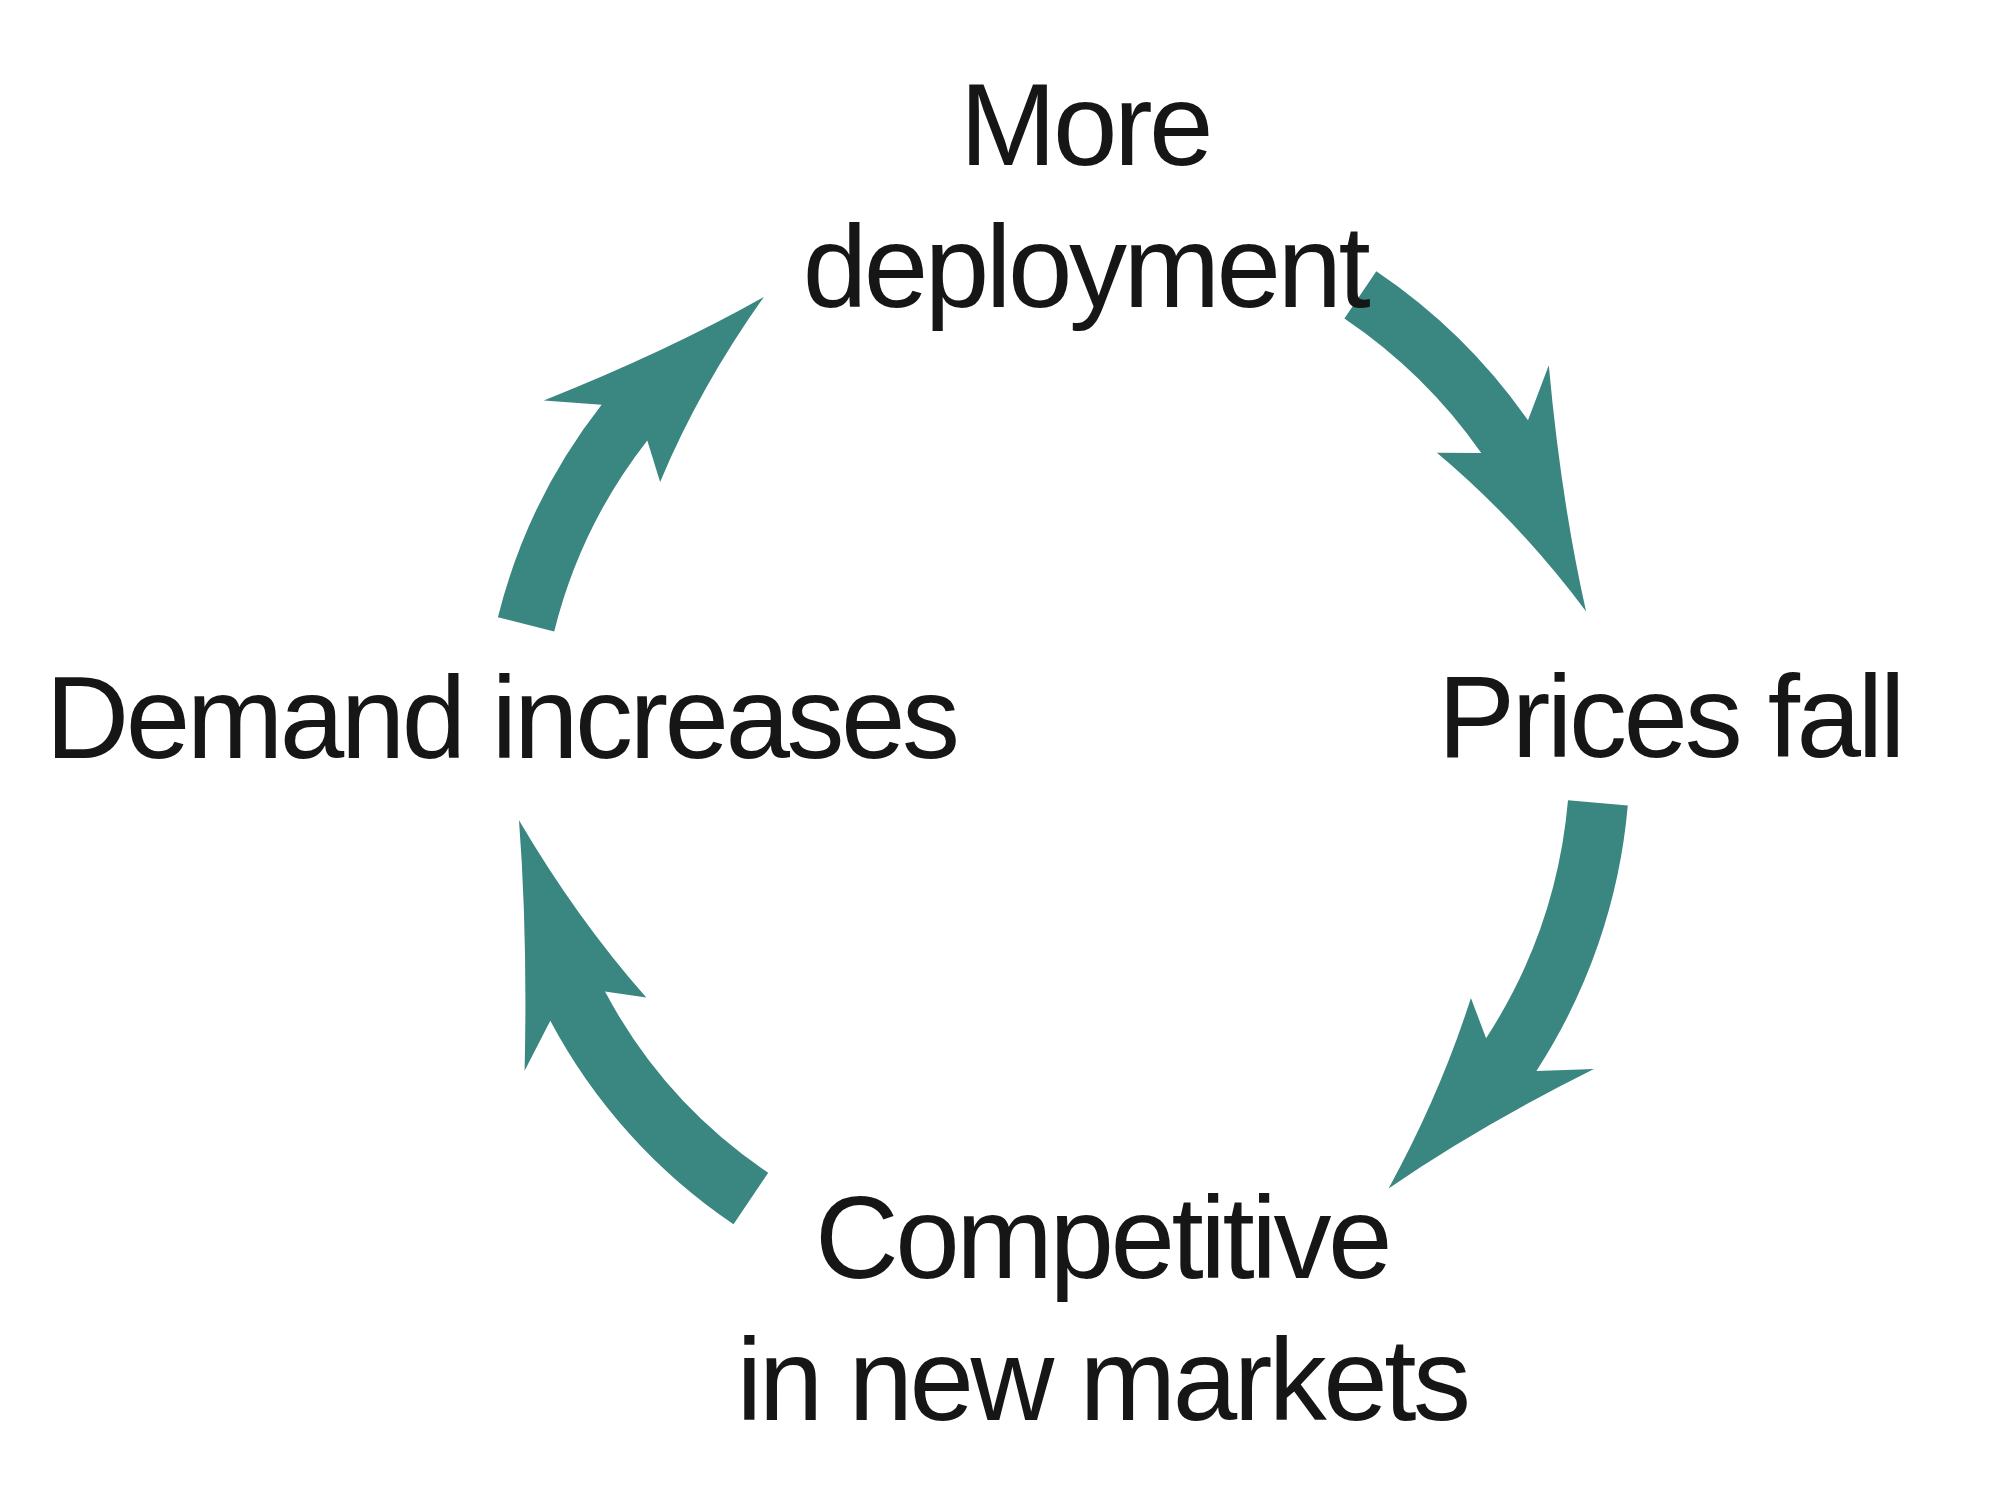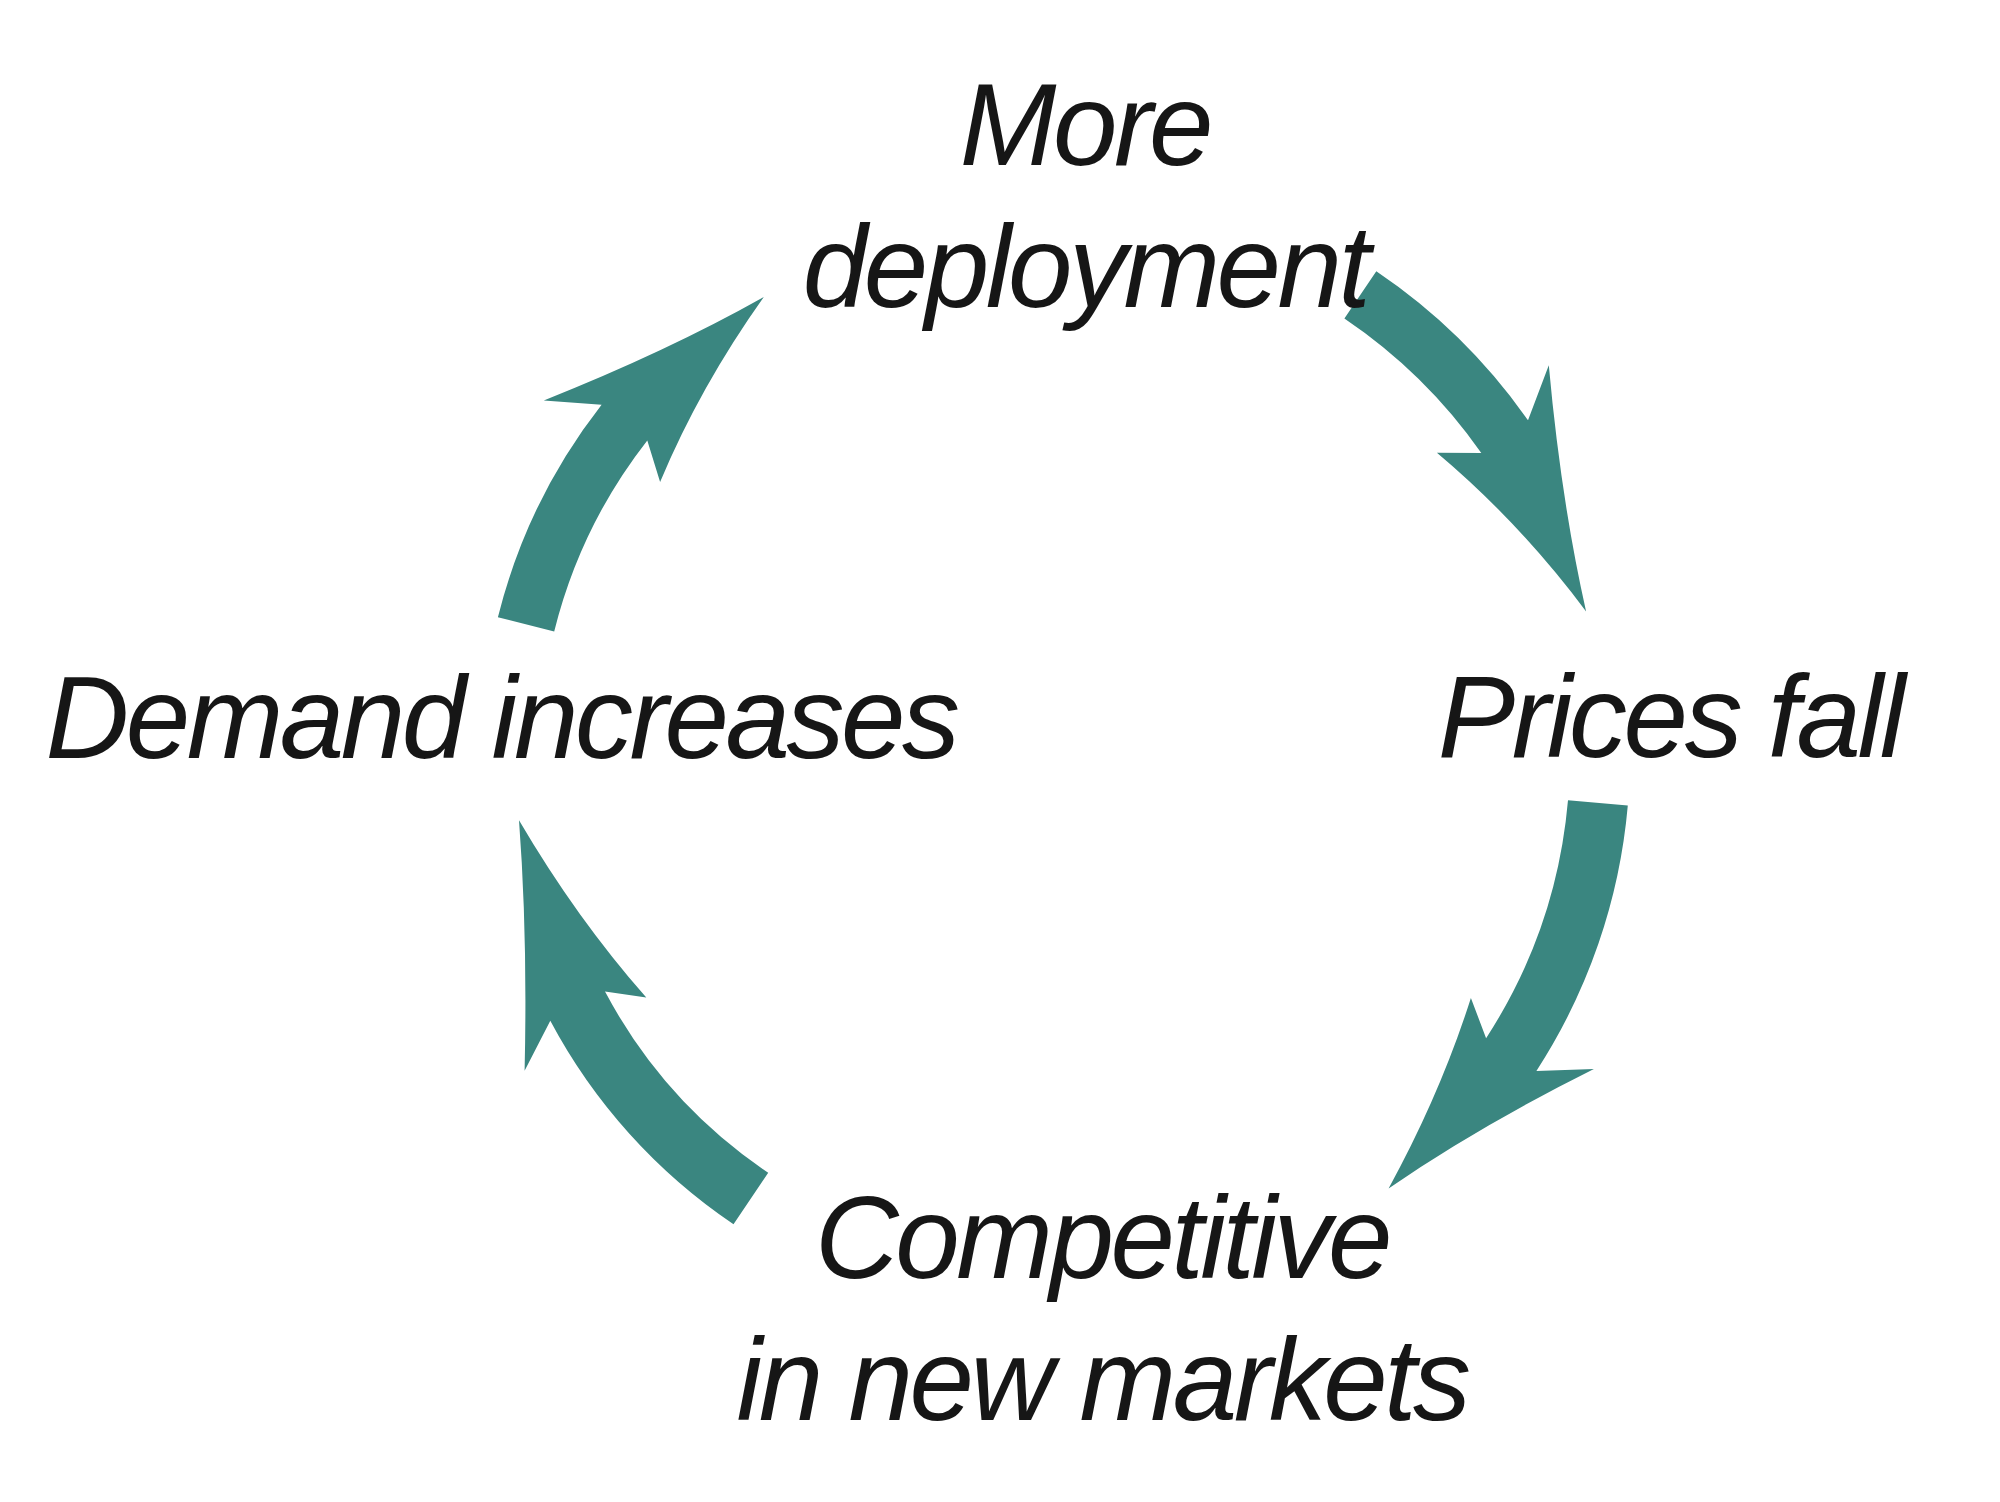--- a/index.html
+++ b/index.html
@@ -6,21 +6,20 @@
     margin: 0;
     padding: 0;
     background: #ffffff;
   }
   .stage {
     position: relative;
     width: 2000px;
     height: 1502px;
     background: var(--bg, #ffffff);
     overflow: hidden;
-    font-style: italic;
   }
   svg.cycle {
     display: block;
     width: 2000px;
     height: 1502px;
   }
   .node-label {
     font-family: "Liberation Sans", sans-serif;
     font-size: 116px;
     letter-spacing: -3.5px;

